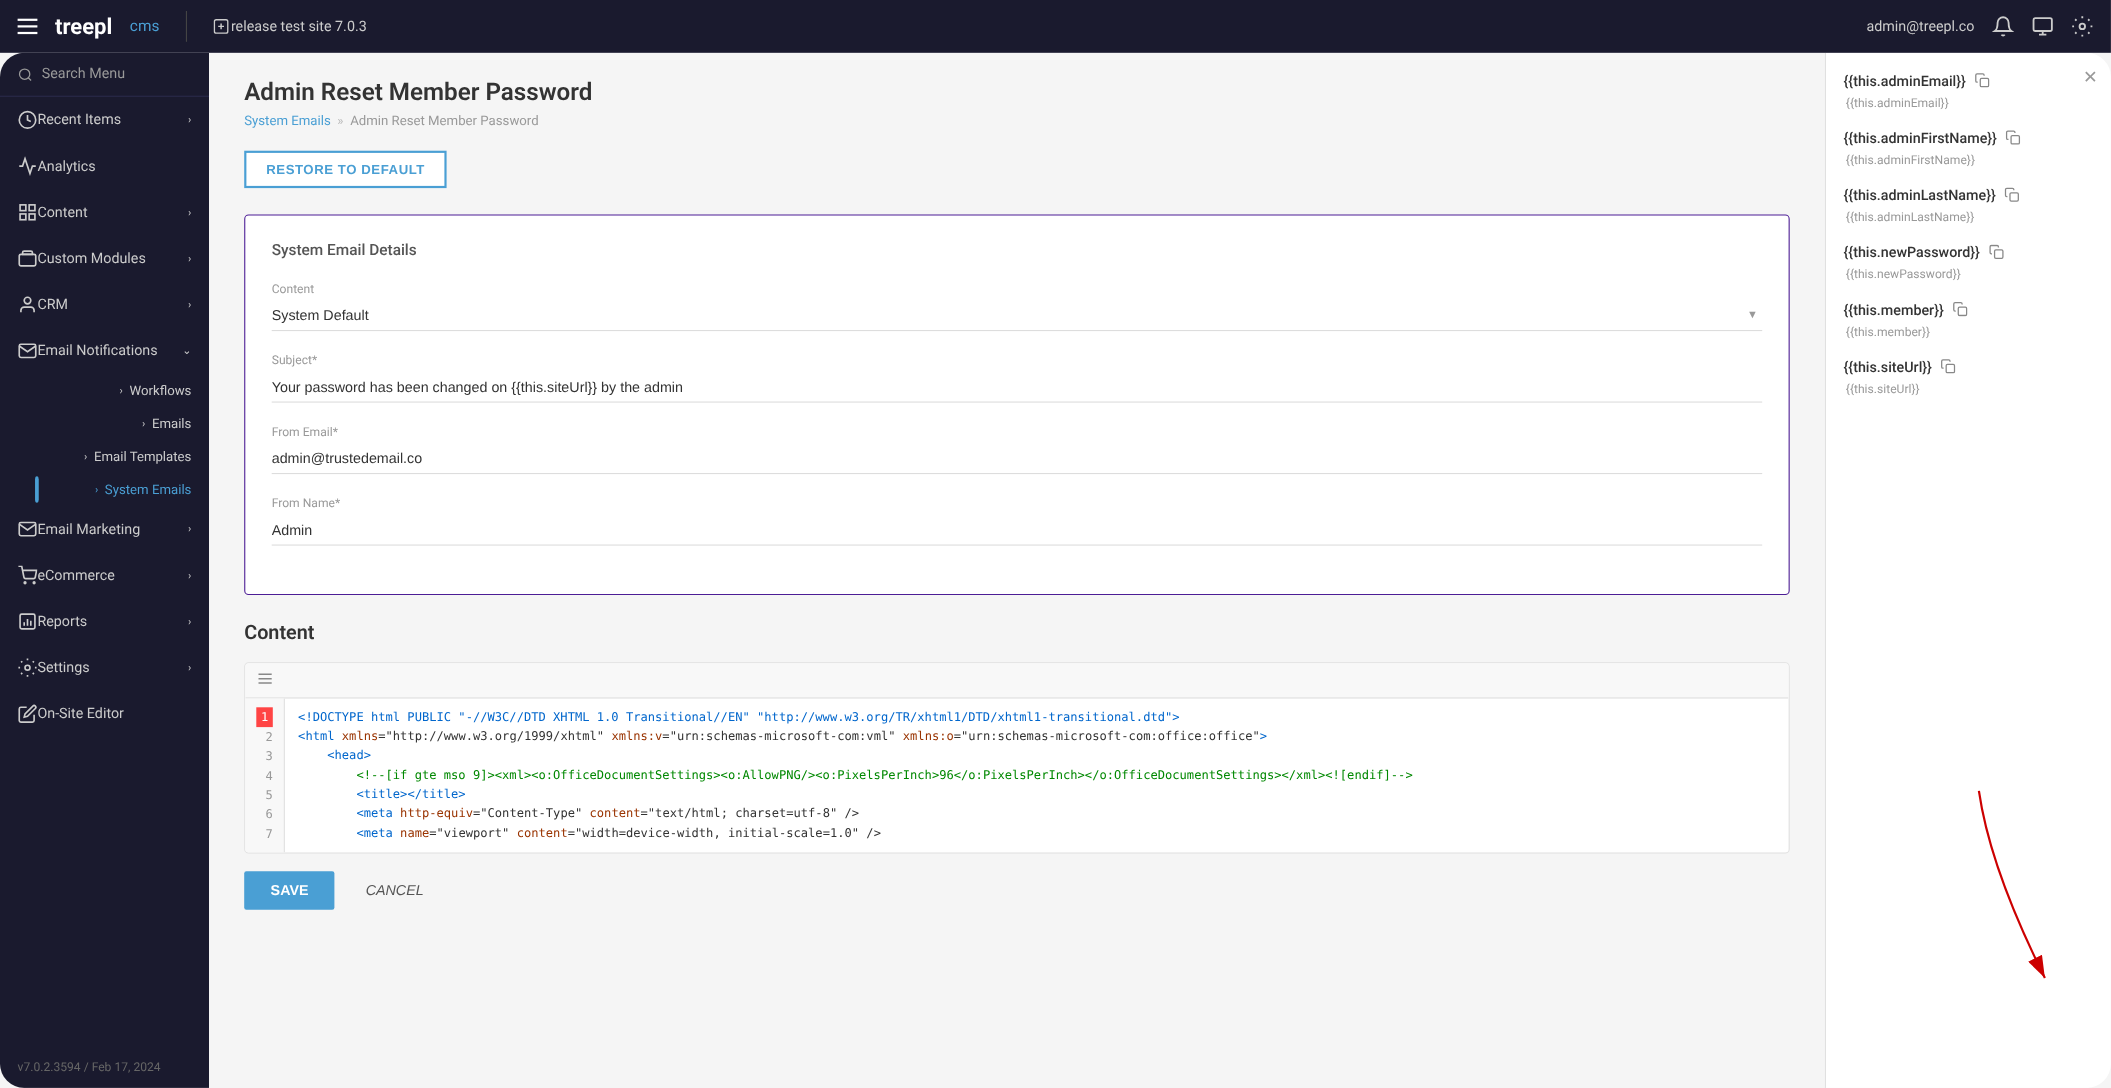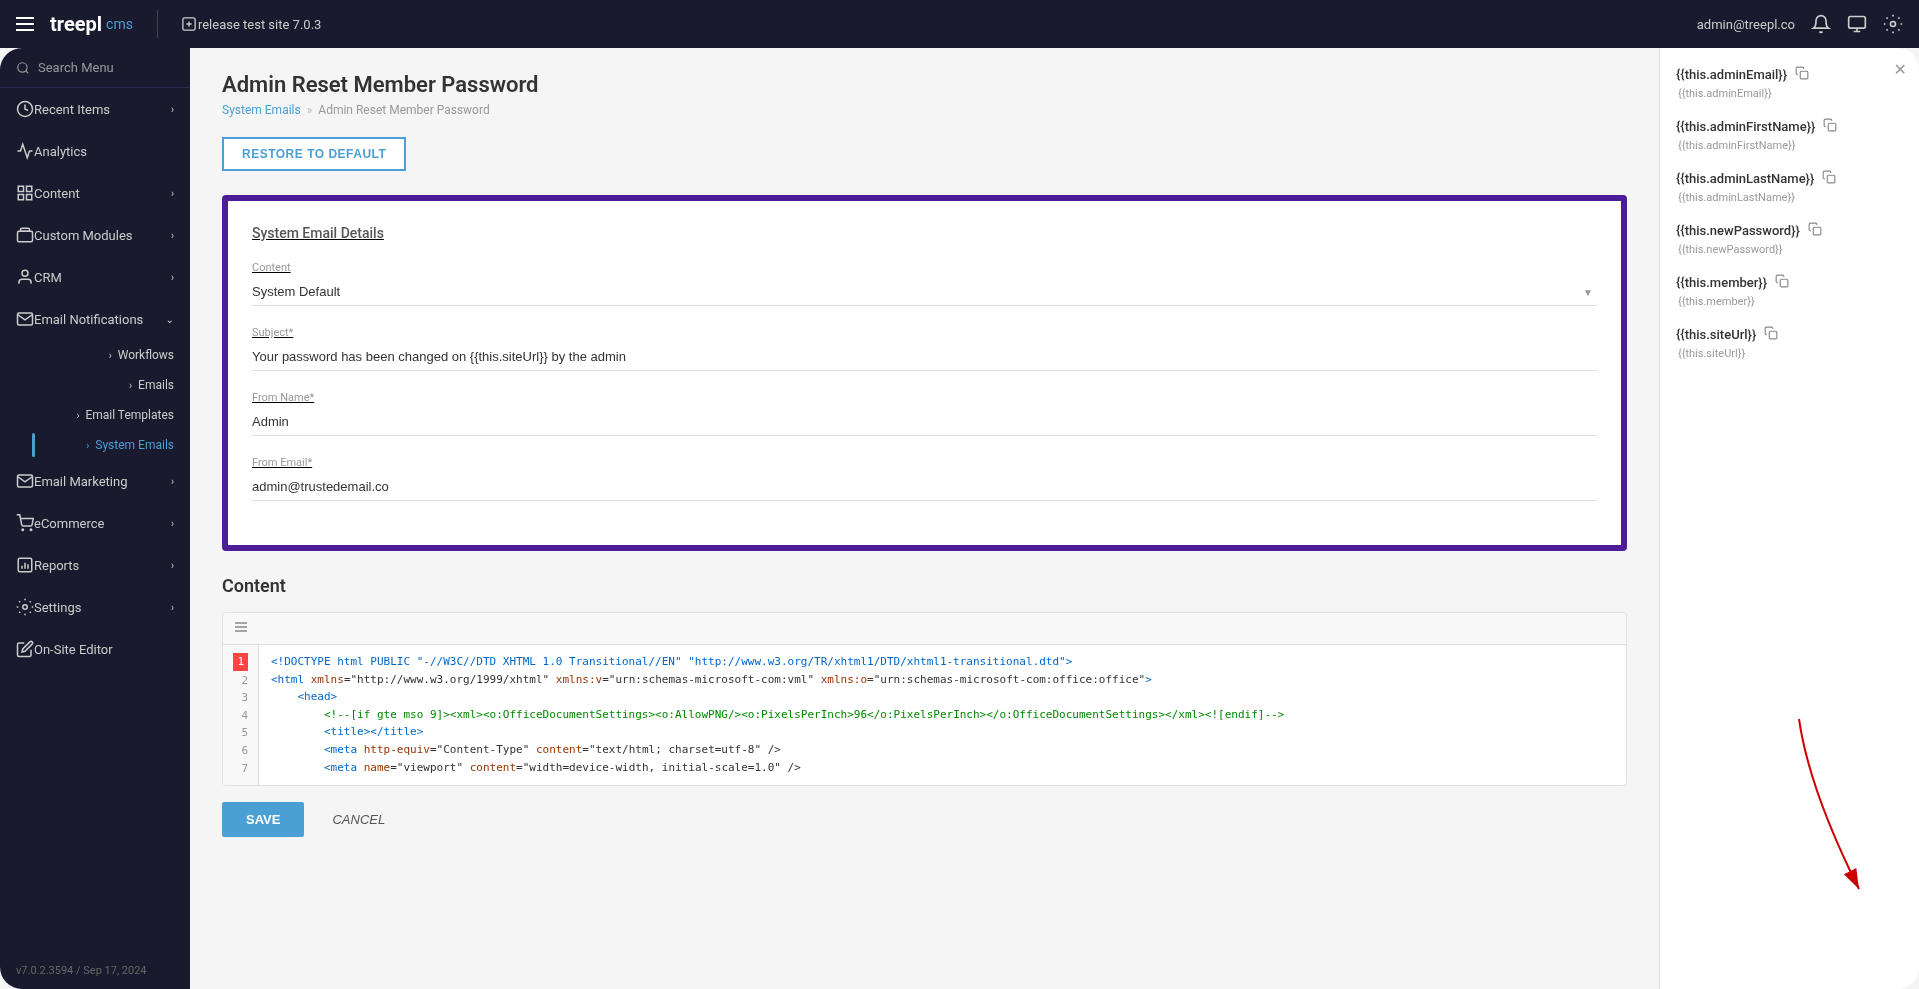--- a/index.html
+++ b/index.html
@@ -12,21 +12,21 @@
       display: flex;
       align-items: center;
       padding: 0 16px;
       gap: 16px;
       flex-shrink: 0;
       z-index: 100;
     }
     .top-nav-logo {
       display: flex;
       align-items: center;
-      gap: 4px;
+      gap: 16px;
       color: white;
       font-size: 20px;
       font-weight: bold;
     }
     .top-nav-logo .cms-text { color: #4a9fd4; font-size: 14px; font-weight: normal; }
     .top-nav-divider { width: 1px; height: 28px; background: #444; margin: 0 8px; }
     .top-nav-site { color: #ccc; font-size: 13px; display: flex; align-items: center; gap: 2px; }
     .top-nav-site svg { width: 14px; height: 14px; fill: #ccc; }
     .top-nav-right { margin-left: auto; display: flex; align-items: center; gap: 16px; color: #ccc; font-size: 13px; }
     .top-nav-icon { width: 20px; height: 20px; cursor: pointer; }
@@ -98,22 +98,21 @@
       margin-bottom: 24px;
       text-transform: uppercase;
     }
 
     
     .form-card {
       background: white;
       border-radius: 4px;
       padding: 24px;
       margin-bottom: 24px;
-      border: 6px solid #4c1d95;
-      text-decoration: underline;
+      border: 1px solid #4c1d95;
     }
     .form-card-title { font-size: 14px; color: #555; margin-bottom: 20px; font-weight: 500; }
     .form-group { margin-bottom: 20px; position: relative; }
     .form-label { font-size: 11px; color: #999; margin-bottom: 4px; display: block; }
     .form-select {
       width: 100%;
       border: none;
       border-bottom: 1px solid #ddd;
       padding: 6px 0;
       font-size: 13px;
@@ -378,21 +377,21 @@
     </div>
 
     <div class="sidebar-item">
       <svg class="sidebar-icon" viewBox="0 0 24 24" fill="none" stroke="#ccc" stroke-width="2">
           <path d="M11 4H4a2 2 0 0 0-2 2v14a2 2 0 0 0 2 2h14a2 2 0 0 0 2-2v-7"></path>
           <path d="M18.5 2.5a2.121 2.121 0 0 1 3 3L12 15l-4 1 1-4 9.5-9.5z"></path>
         </svg>
       <span class="sidebar-item-label">On-Site Editor</span>
     </div>
 
-    <div class="sidebar-version">v7.0.2.3594 / Sep 17, 2024</div>
+    <div class="sidebar-version">v7.0.2.3594 / Feb 17, 2024</div>
   </aside>
 
   <main class="main-content">
     <h1 class="page-title">Admin Reset Member Password</h1>
     <div class="breadcrumb">
       <a href="#">System Emails</a>
       <span class="sep">»</span>
       <span>Admin Reset Member Password</span>
     </div>
 
@@ -409,27 +408,27 @@
           <span class="select-arrow">▼</span>
         </div>
       </div>
 
       <div class="form-group">
         <label class="form-label">Subject*</label>
         <input class="form-input" type="text" value="Your password has been changed on {{this.siteUrl}} by the admin" style="">
       </div>
 
       <div class="form-group">
+        <label class="form-label">From Email*</label>
+        <input class="form-input" type="text" value="admin@trustedemail.co" style="">
+      </div>
+
+      <div class="form-group">
         <label class="form-label">From Name*</label>
         <input class="form-input" type="text" value="Admin" style="">
-      </div>
-
-      <div class="form-group">
-        <label class="form-label">From Email*</label>
-        <input class="form-input" type="text" value="admin@trustedemail.co" style="">
       </div>
     </div>
 
     
     <h2 class="section-title">Content</h2>
     <div class="code-editor">
       <div class="code-toolbar">
         <svg width="16" height="16" viewBox="0 0 24 24" fill="none" stroke="#888" stroke-width="2">
             <line x1="3" y1="6" x2="21" y2="6"></line>
             <line x1="3" y1="12" x2="21" y2="12"></line>

